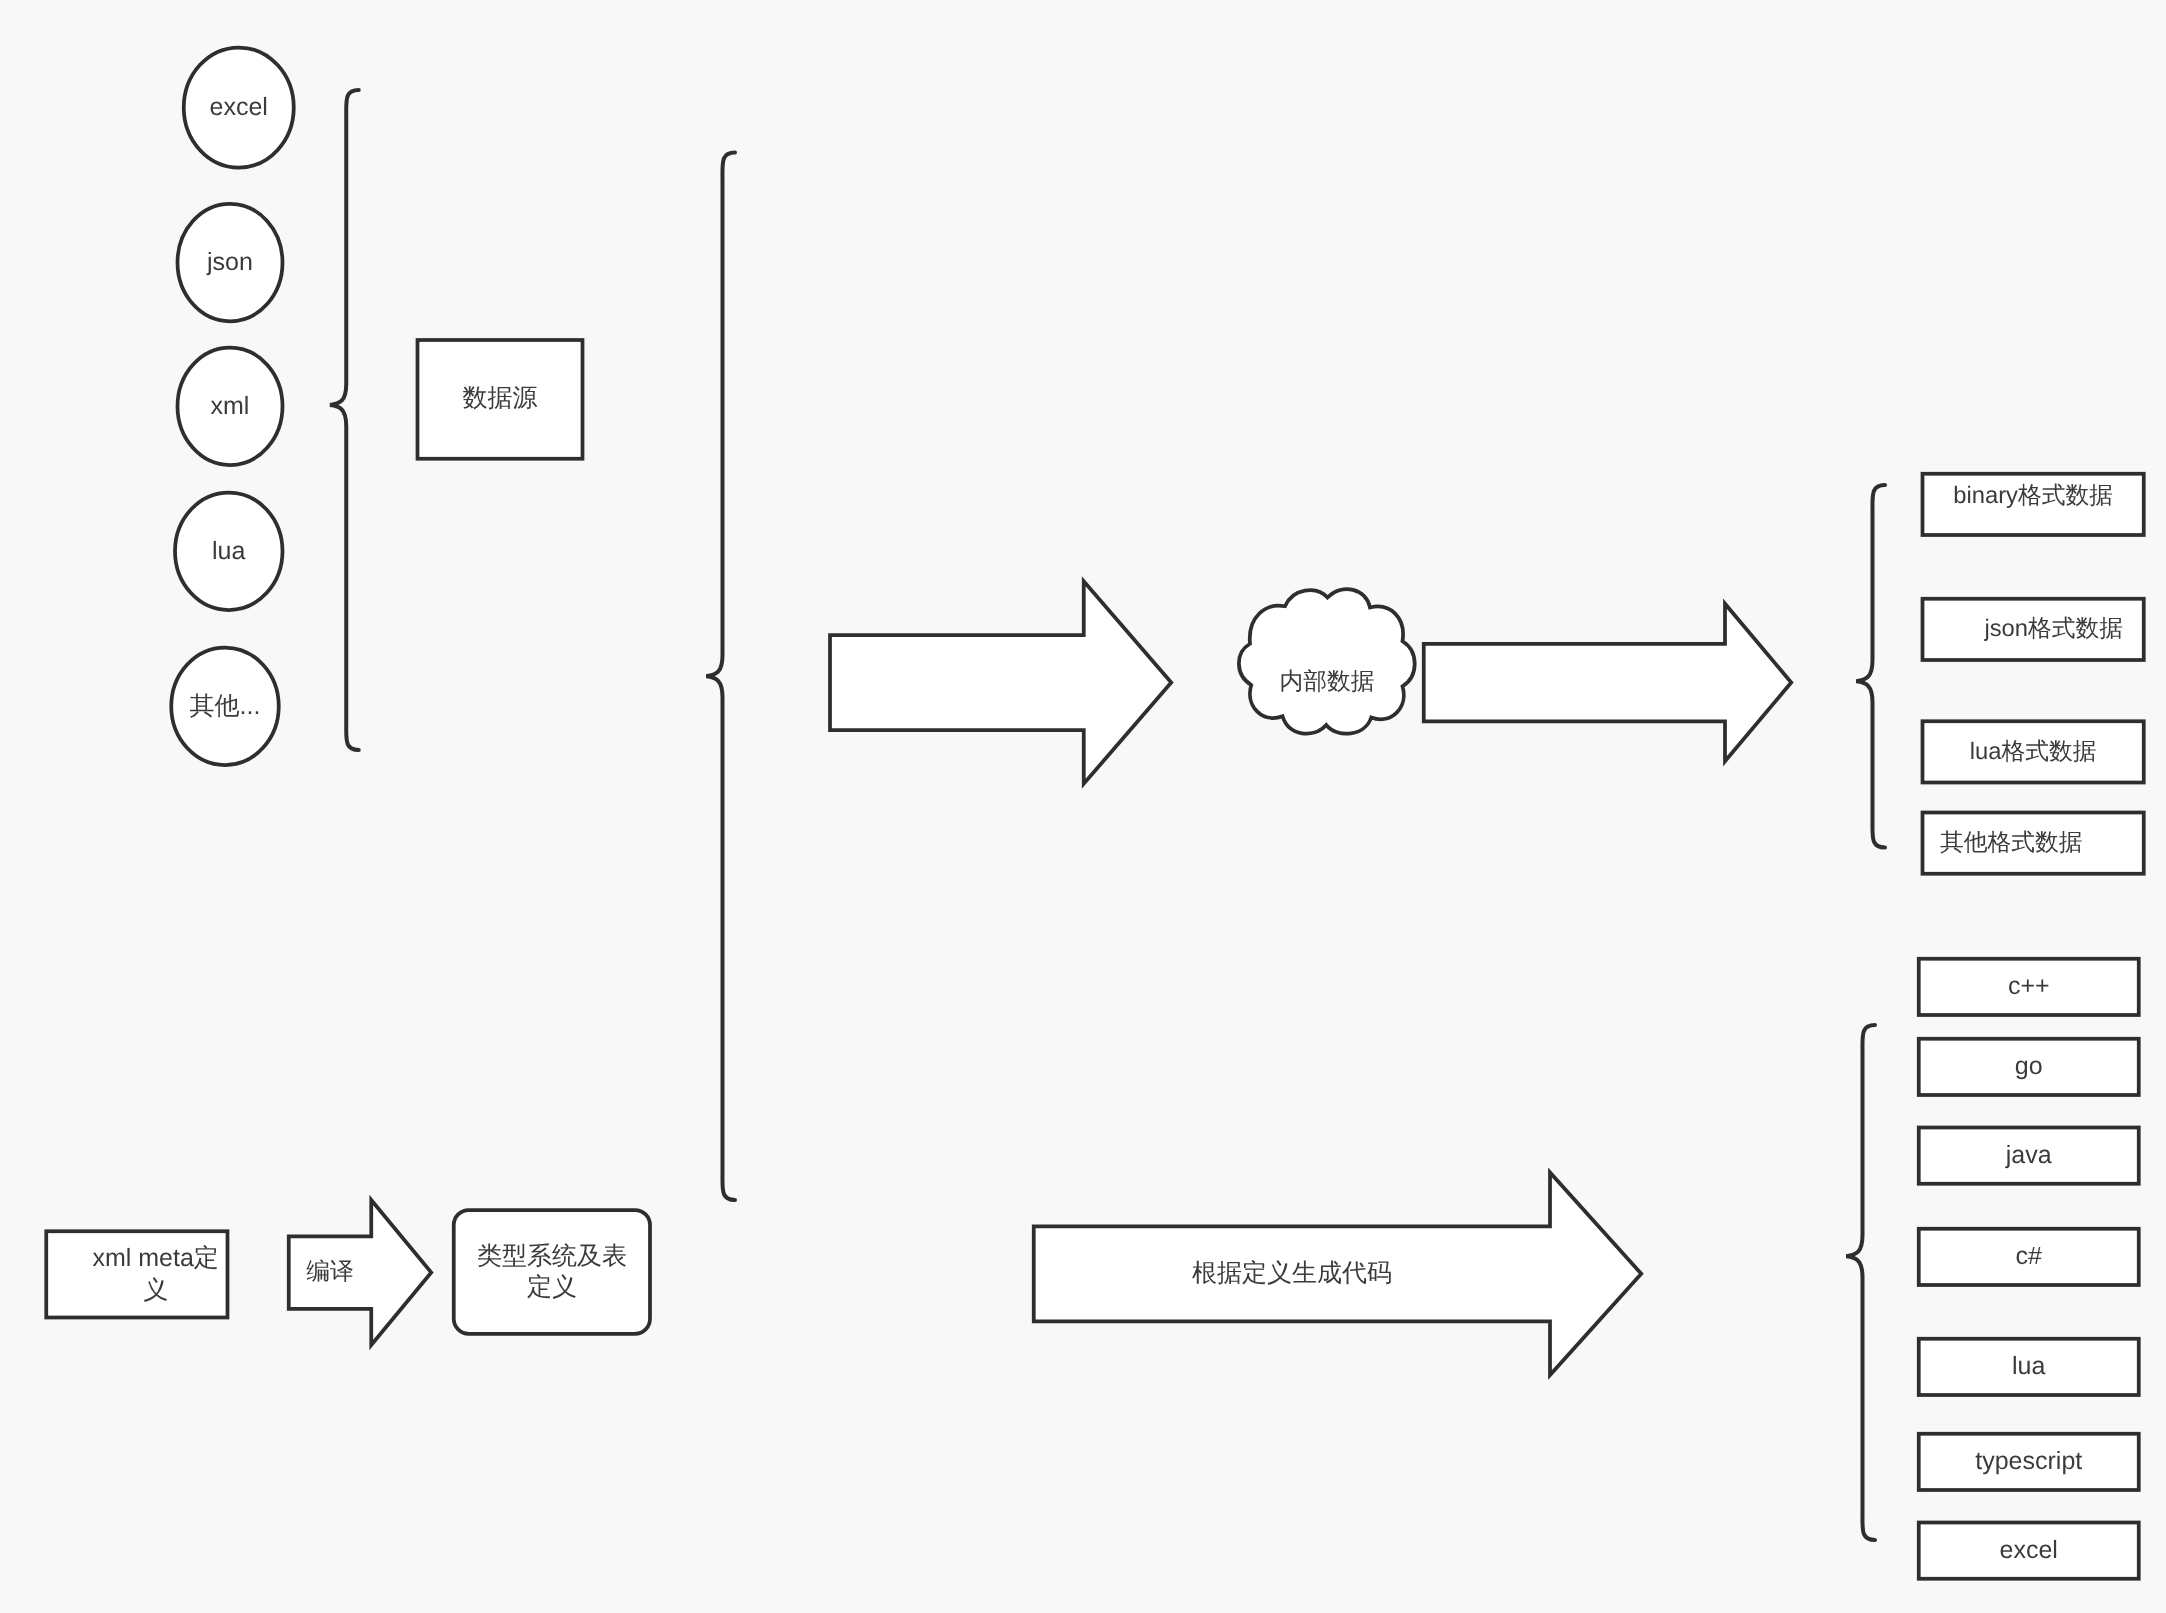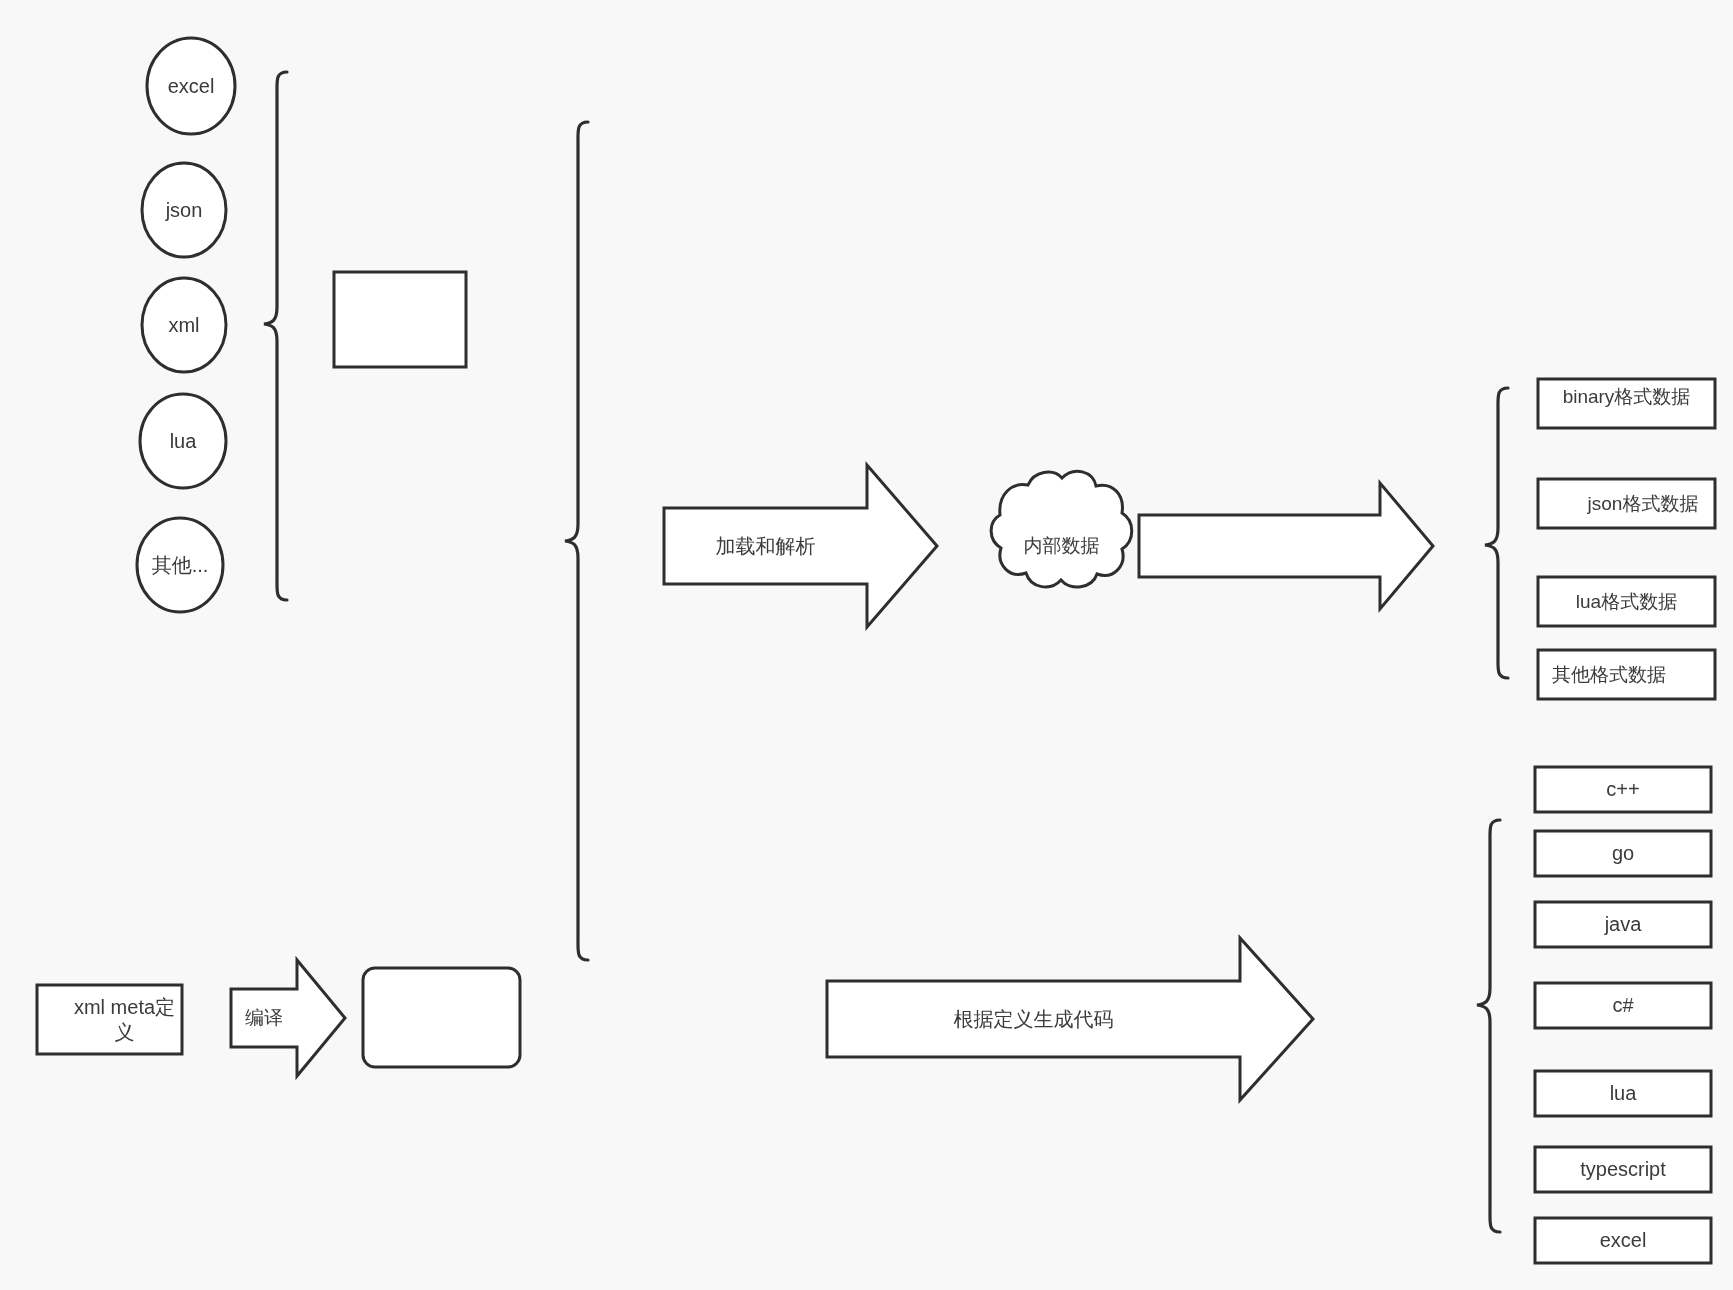--- a/index.html
+++ b/index.html
@@ -159,32 +159,34 @@
     <rect class="shape-stroke" x="1535" y="1147" width="176" height="45"></rect>
     <rect class="shape-stroke" x="1535" y="1218" width="176" height="45"></rect>
   </svg>
 
   <div class="lbl" style="left:141px;top:62px;width:100px;height:48px;">excel</div>
   <div class="lbl" style="left:134px;top:186px;width:100px;height:48px;">json</div>
   <div class="lbl" style="left:134px;top:301px;width:100px;height:48px;">xml</div>
   <div class="lbl" style="left:133px;top:417px;width:100px;height:48px;">lua</div>
   <div class="lbl" style="left:130px;top:541px;width:100px;height:48px;">其他...</div>
 
+  <div class="lbl" style="left:334px;top:272px;width:132px;height:95px;">数据源</div>
 
-  <div class="lbl" style="left:664px;top:508px;width:203px;height:76px;">加载和解析</div>
   <div class="lbl lbl-sm" style="left:995px;top:517px;width:133px;height:58px;">内部数据</div>
 
   <div class="lbl lbl-sm" style="left:1538px;top:379px;width:177px;height:35px;">binary格式数据</div>
   <div class="lbl lbl-sm" style="left:1538px;top:479px;width:210px;height:49px;">json格式数据</div>
   <div class="lbl lbl-sm" style="left:1538px;top:577px;width:177px;height:49px;">lua格式数据</div>
   <div class="lbl lbl-sm" style="left:1538px;top:650px;width:142px;height:49px;">其他格式数据</div>
 
   <div class="lbl" style="left:37px;top:985px;width:145px;height:69px;margin-left:15px;">xml meta定
 义</div>
   <div class="lbl lbl-sm" style="left:231px;top:989px;width:66px;height:58px;">编译</div>
+  <div class="lbl" style="left:363px;top:968px;width:157px;height:99px;">类型系统及表
+定义</div>
 
   <div class="lbl" style="left:827px;top:981px;width:413px;height:76px;">根据定义生成代码</div>
 
   <div class="lbl" style="left:1535px;top:767px;width:176px;height:45px;">c++</div>
   <div class="lbl" style="left:1535px;top:831px;width:176px;height:45px;">go</div>
   <div class="lbl" style="left:1535px;top:902px;width:176px;height:45px;border-radius:20px;">java</div>
   <div class="lbl" style="left:1535px;top:983px;width:176px;height:45px;">c#</div>
   <div class="lbl" style="left:1535px;top:1071px;width:176px;height:45px;">lua</div>
   <div class="lbl" style="left:1535px;top:1147px;width:176px;height:45px;">typescript</div>
   <div class="lbl" style="left:1535px;top:1218px;width:176px;height:45px;">excel</div>

